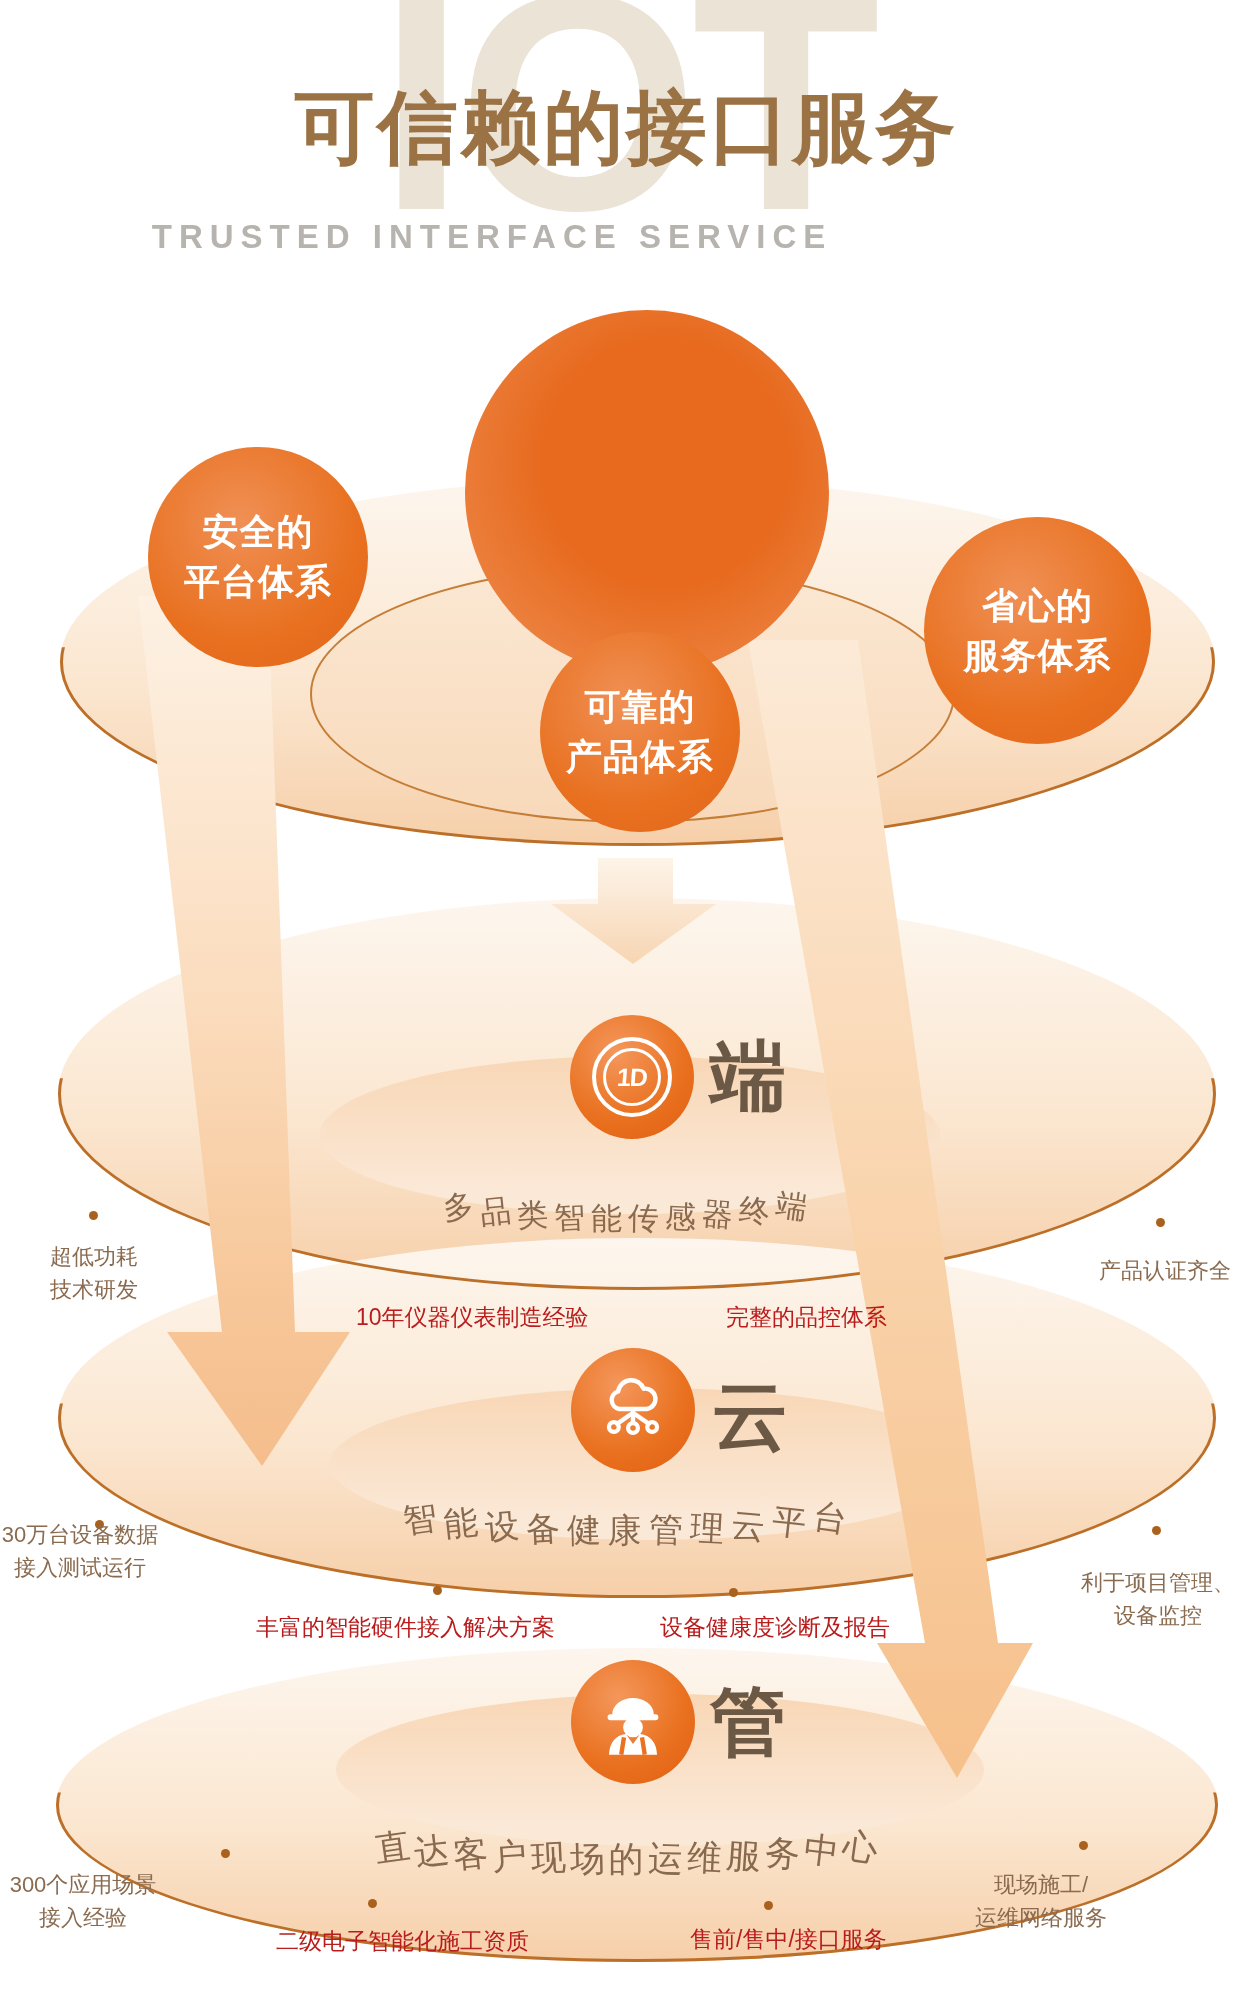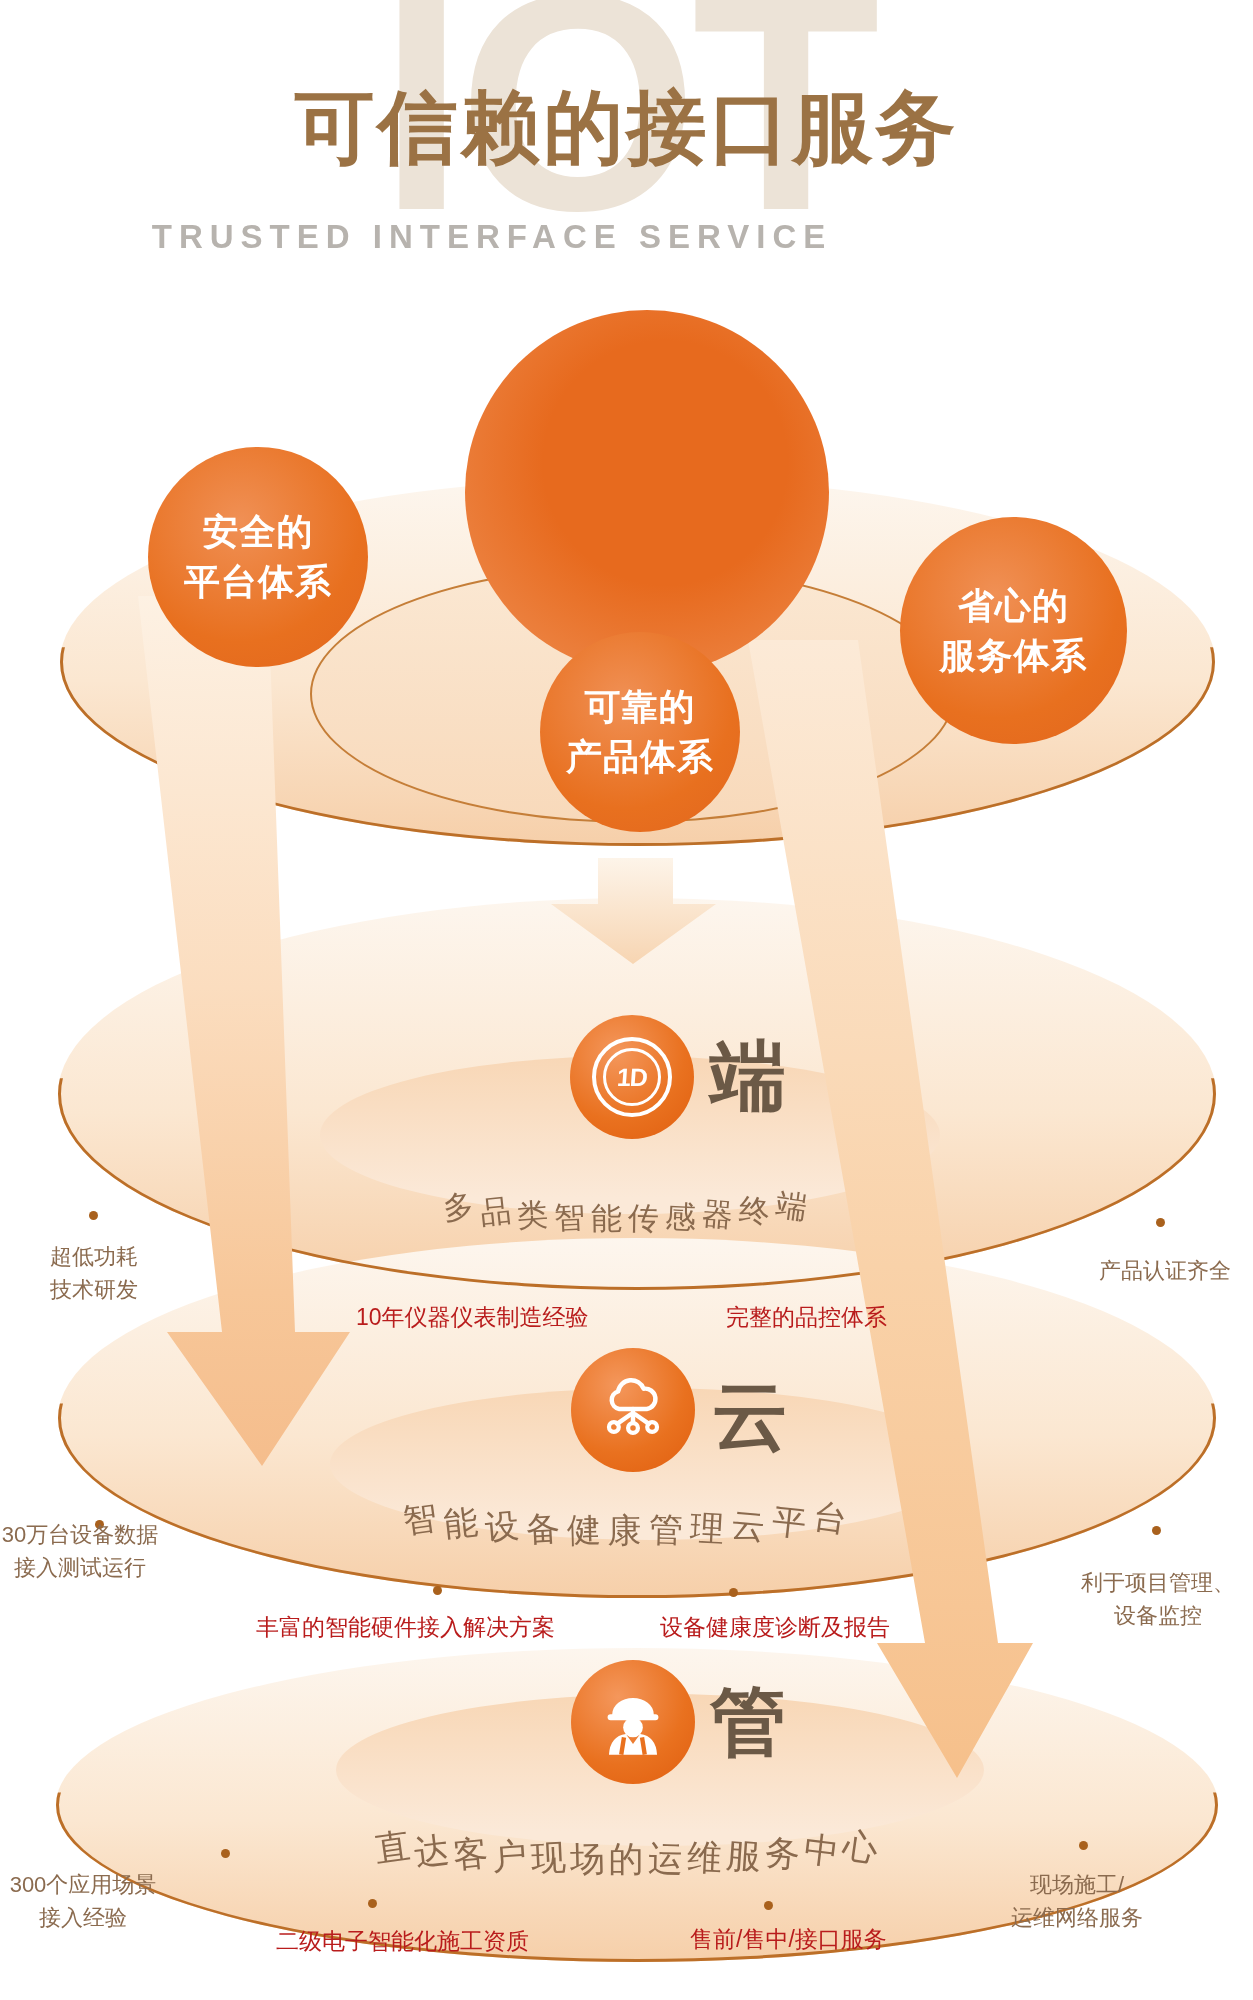--- a/index.html
+++ b/index.html
@@ -69,21 +69,21 @@
   <div class="abs bubble big" style="left:465px;top:310px;width:364px;height:364px;">
   </div>
   <div class="abs bubble small" style="left:540px;top:632px;width:200px;height:200px;">
     <div>可靠的</div>
     <div>产品体系</div>
   </div>
   <div class="abs bubble small" style="left:148px;top:447px;width:220px;height:220px;">
     <div>安全的</div>
     <div>平台体系</div>
   </div>
-  <div class="abs bubble small" style="left:900px;top:517px;width:227px;height:227px;">
+  <div class="abs bubble small" style="left:924px;top:517px;width:227px;height:227px;">
     <div>省心的</div>
     <div>服务体系</div>
   </div>
 
   <div class="abs disk" style="left:58px;top:898px;width:1158px;height:392px;"></div>
   <div class="abs disk-outline" style="left:58px;top:898px;width:1158px;height:392px;"></div>
   <div class="abs inner-ellipse" style="left:320px;top:1056px;width:620px;height:158px;"></div>
   <div class="abs dot" style="left:89px;top:1211px;"></div>
   <div class="abs dot" style="left:1156px;top:1218px;"></div>
 
@@ -159,18 +159,18 @@
         <rect x="39.5" y="46" width="4" height="16" transform="rotate(-9 41.5 54)"></rect>
       </g>
     </svg>
   </div>
   <div class="abs node-char" style="left:710px;top:1684px;">管</div>
 
   <div class="abs arc-text" style="left:248px;top:1824px;font-size:35px;letter-spacing:4px;"><span style="transform: translateY(0px) rotate(-8deg);">直</span><span style="transform: translateY(3.7px) rotate(-6.7deg);">达</span><span style="transform: translateY(6.7px) rotate(-5.3deg);">客</span><span style="transform: translateY(9px) rotate(-4deg);">户</span><span style="transform: translateY(10.7px) rotate(-2.7deg);">现</span><span style="transform: translateY(11.7px) rotate(-1.3deg);">场</span><span style="transform: translateY(12px) rotate(0deg);">的</span><span style="transform: translateY(11.7px) rotate(1.3deg);">运</span><span style="transform: translateY(10.7px) rotate(2.7deg);">维</span><span style="transform: translateY(9px) rotate(4deg);">服</span><span style="transform: translateY(6.7px) rotate(5.3deg);">务</span><span style="transform: translateY(3.7px) rotate(6.7deg);">中</span><span style="transform: translateY(0px) rotate(8deg);">心</span></div>
 
   <div class="abs side-label" style="left:8px;top:1868px;width:150px;">300个应用场景
 接入经验</div>
-  <div class="abs side-label" style="left:992px;top:1868px;width:170px;">现场施工/
+  <div class="abs side-label" style="left:956px;top:1868px;width:170px;">现场施工/
 运维网络服务</div>
   <div class="abs note" style="left:276px;top:1926px;">二级电子智能化施工资质</div>
   <div class="abs note" style="left:690px;top:1924px;">售前/售中/接口服务</div>
 
 </div>
 
 </body></html>

